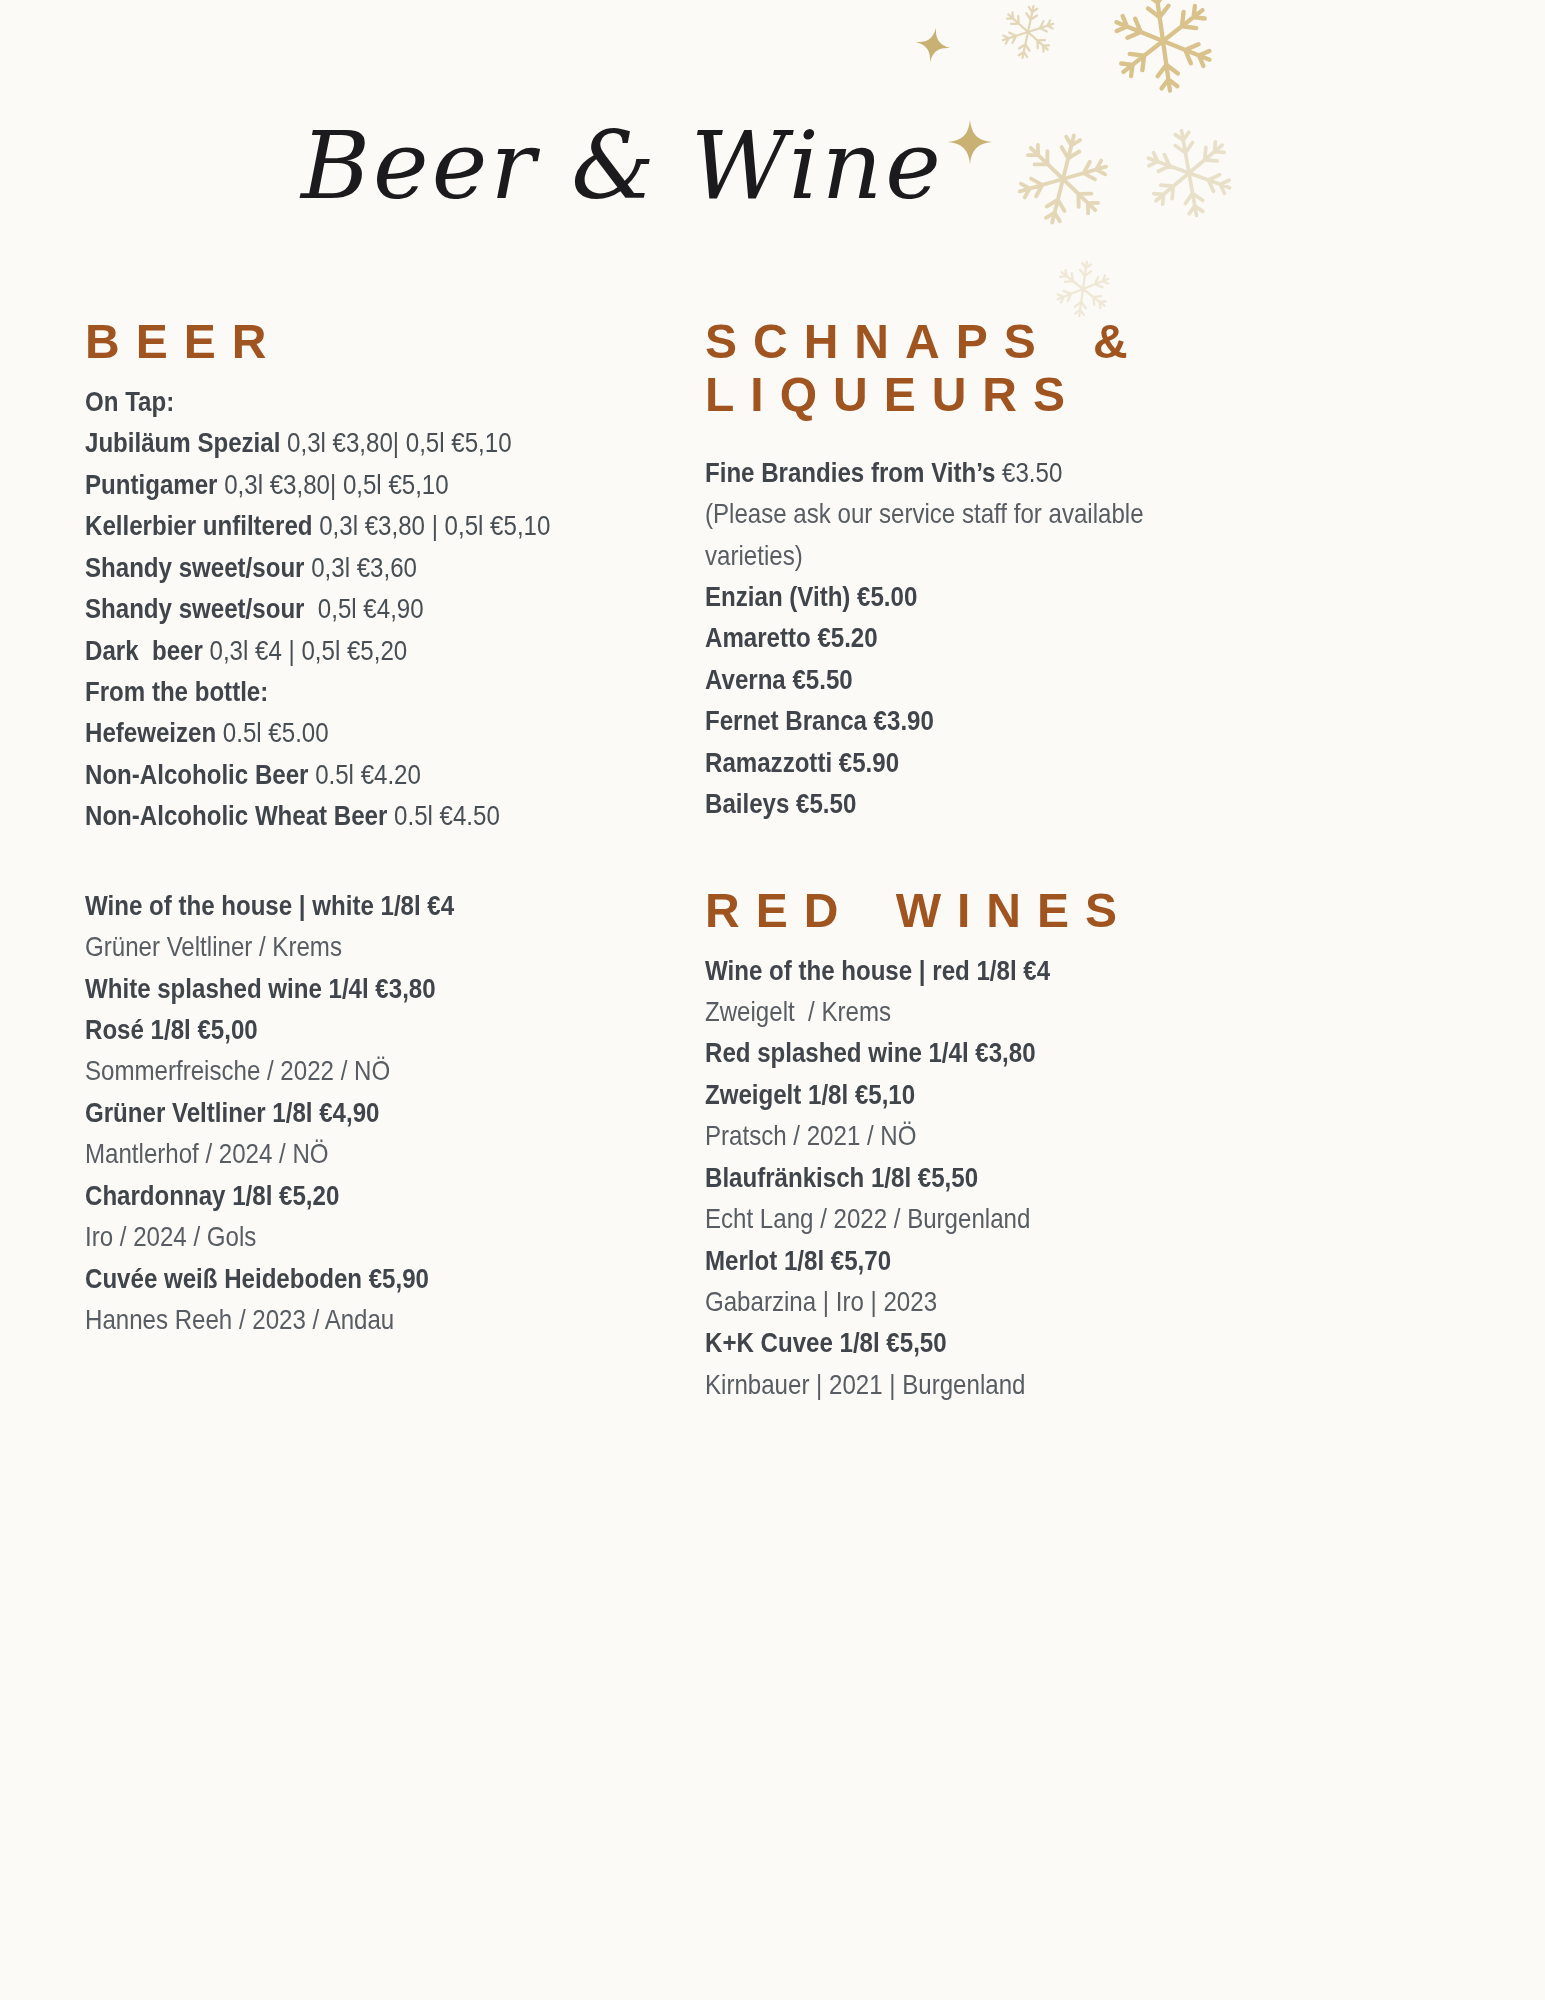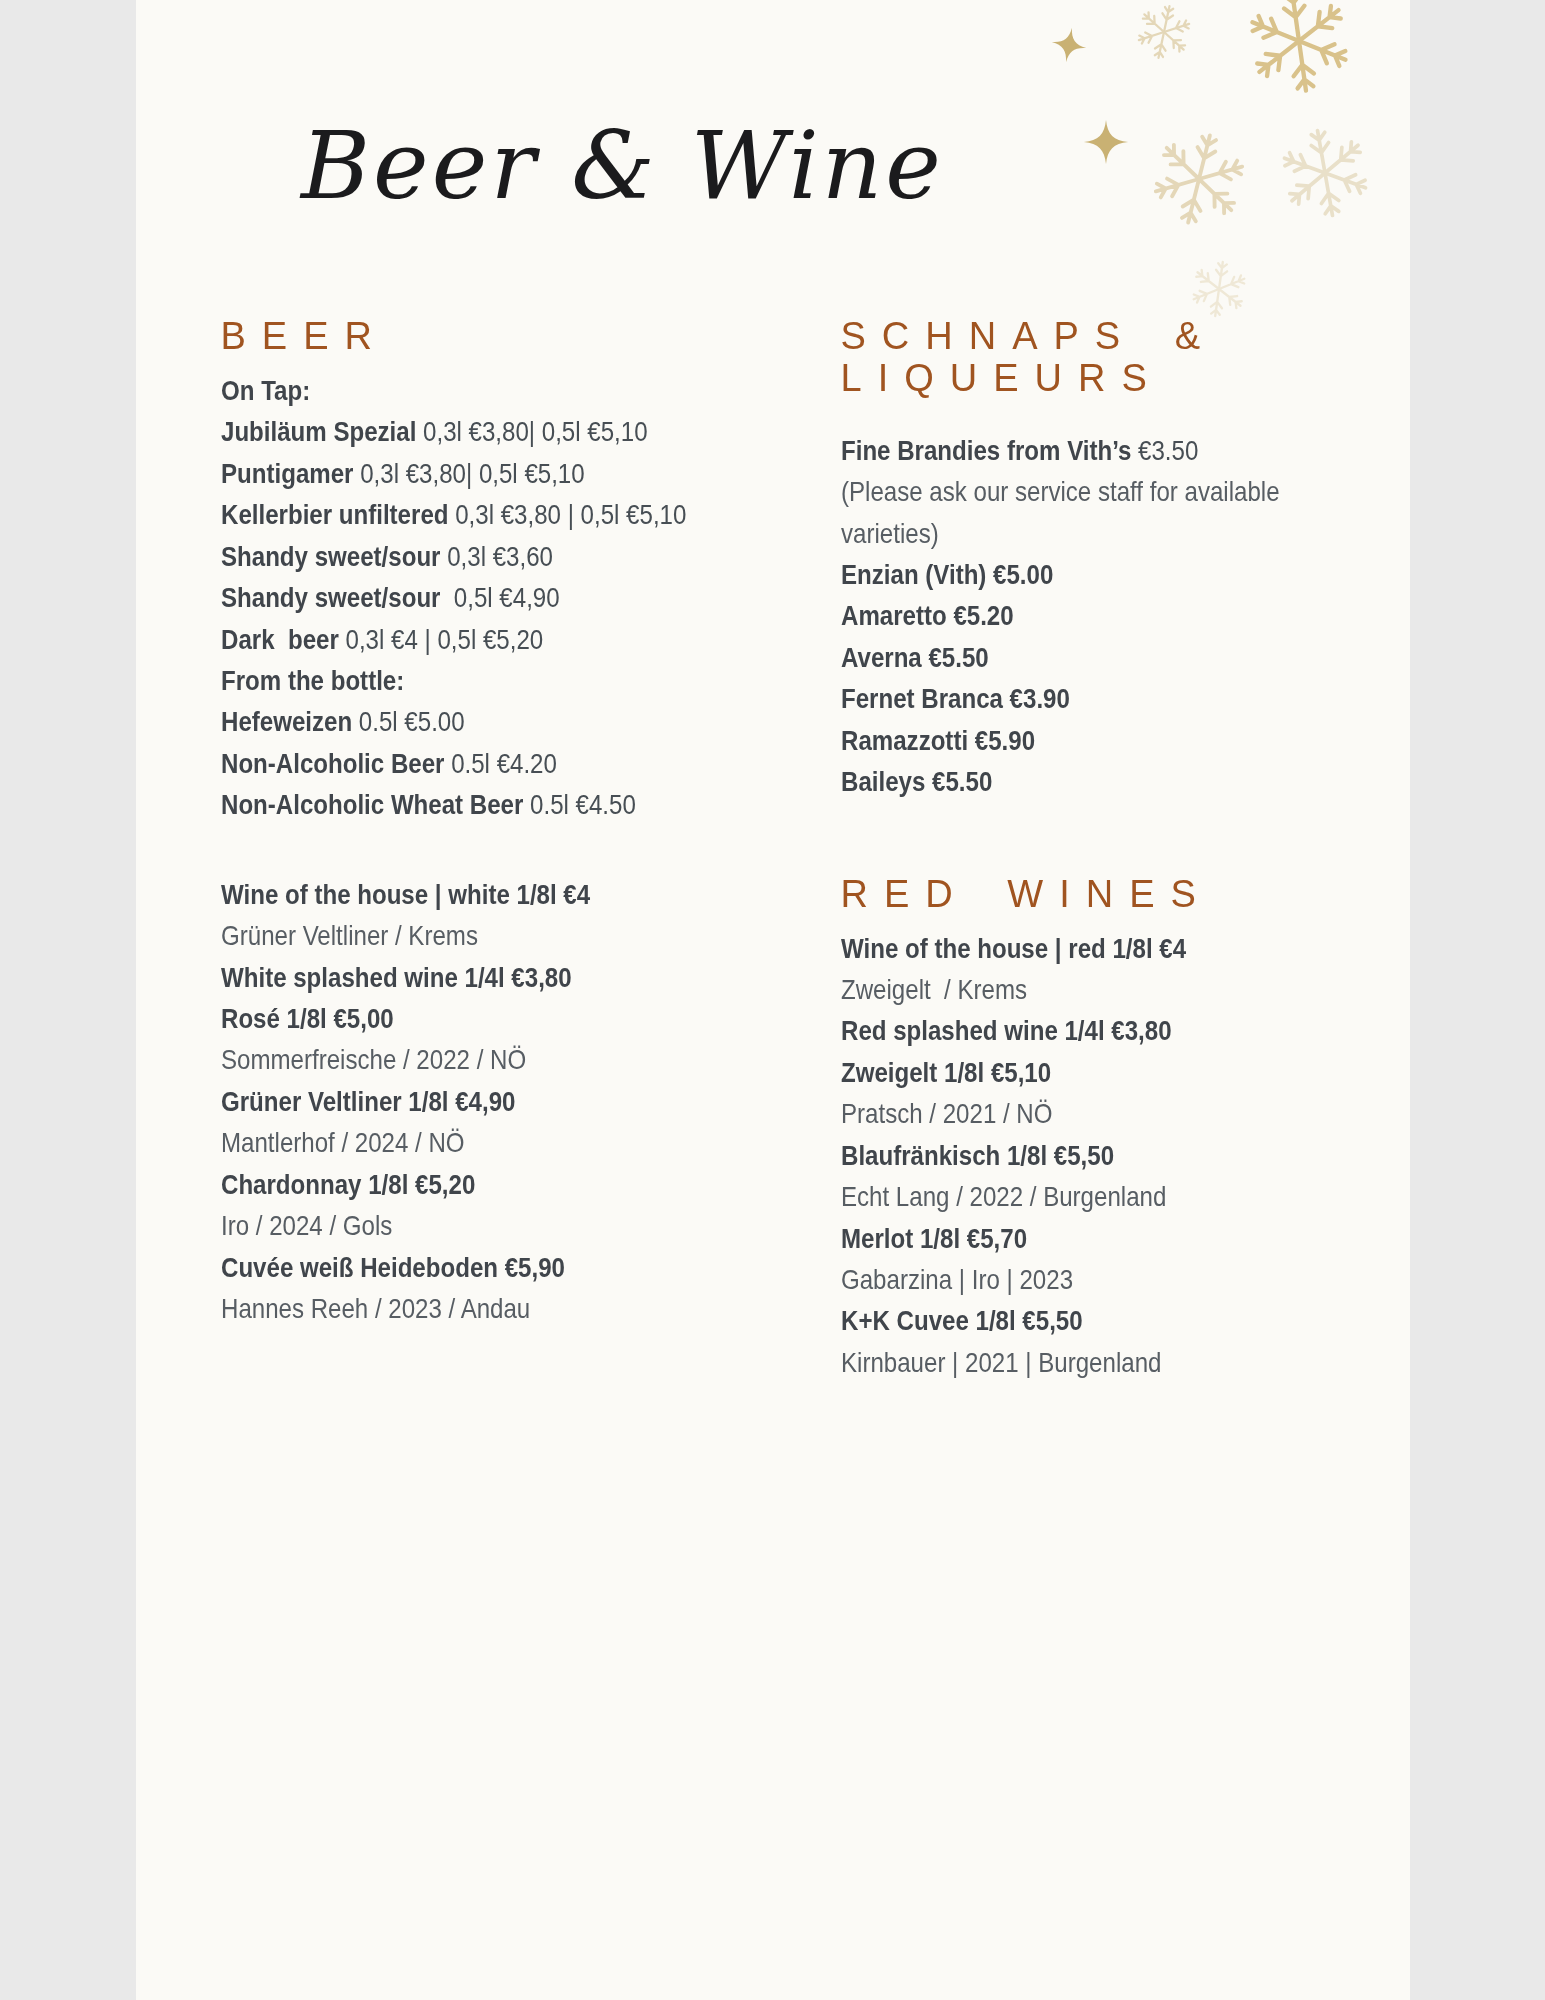--- a/index.html
+++ b/index.html
@@ -1,19 +1,19 @@
 <!DOCTYPE html>
 <html style="--bg: #fbfaf6; --heading: #a05420; --title-ink: #1b1b1d; --text-bold: #40454b; --text-regular: #474e54; --text-sub: #575d63; --gold: #c9b173; --gold2: #d9c28b; --tan1: #e4d7b8; --tan2: #e9e0c9; --tan3: #efe8d6;"><head>
 <meta charset="utf-8">
 <style>
   html,body{margin:0;padding:0;}
   body{background:#e9e9e9;}
   .page{
     position:relative;
-    width:1274px;height:2000px;
+    width:1545px;height:2000px;
     margin:0 auto;
     background:var(--bg,#fbfaf6);
     overflow:hidden;
     font-family:"Liberation Sans",sans-serif;
   }
   
   .title{
     margin:0;
     padding-top:112px;
     font-family:"DejaVu Serif",serif;
@@ -29,22 +29,22 @@
   
   .menu{
     display:grid;
     grid-template-columns:575px 575px;
     column-gap:45px;
     row-gap:48px;
     padding:96px 0 0 85px;
   }
   section h2{
     margin:0 0 12px 0;
-    font-size:38px;
-    font-weight:400;
+    font-size:48px;
+    font-weight:700;
     line-height:1.1;
     letter-spacing:16px;
     word-spacing:12px;
     color:var(--heading,#a05420);
   }
   .section-schnaps h2{margin-bottom:30px;}
   .item{
     font-size:28px;
     line-height:1.48;
     white-space:pre;

